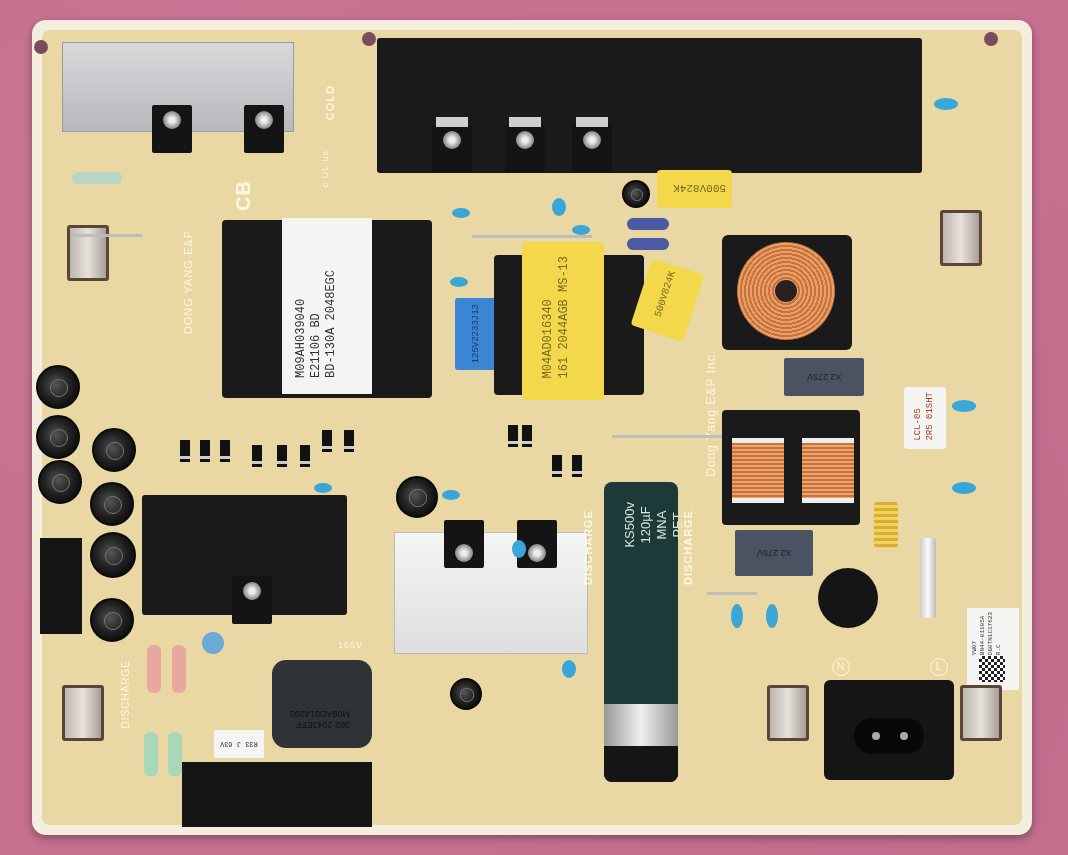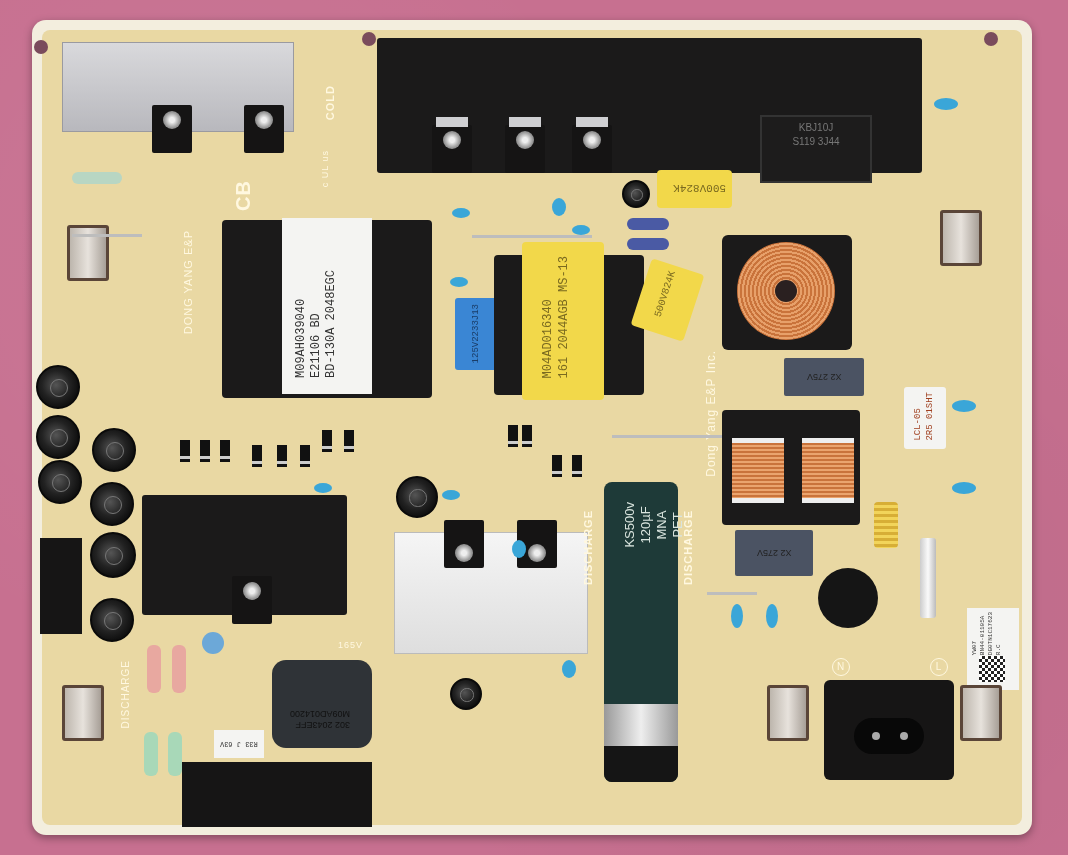--- a/index.html
+++ b/index.html
@@ -63,24 +63,20 @@
       <div class="screw"></div>
     </div>
   <div class="mosfet" style="left:473px;top:105px">
       <div class="tab"></div>
       <div class="screw"></div>
     </div>
   <div class="mosfet" style="left:540px;top:105px">
       <div class="tab"></div>
       <div class="screw"></div>
     </div>
-  <div class="abs" style="left:728px;top:95px;width:108px;height:60px;background:#1d1c1c;border:2px solid #333;color:#777;font-size:10px;text-align:center;line-height:14px;padding-top:4px">
-    <div>KBJ10J</div>
-    <div>S119 3J44</div>
-  </div>
 
   <div class="resistor" style="left:40px;top:152px;width:50px;height:12px;background:#b8d6c3"></div>
 
   <div class="abs black" style="left:190px;top:200px;width:210px;height:178px;border-radius:4px"></div>
   <div class="abs label-white" style="left:250px;top:198px;width:90px;height:176px">
     <div class="vert" style="position:absolute;left:12px;top:20px;height:140px;line-height:15px;font-size:12px">
       <span>M09AH039040</span><br>
       <span>E21106   BD</span><br>
       <span>BD-130A  2048EGC</span>
     </div>

